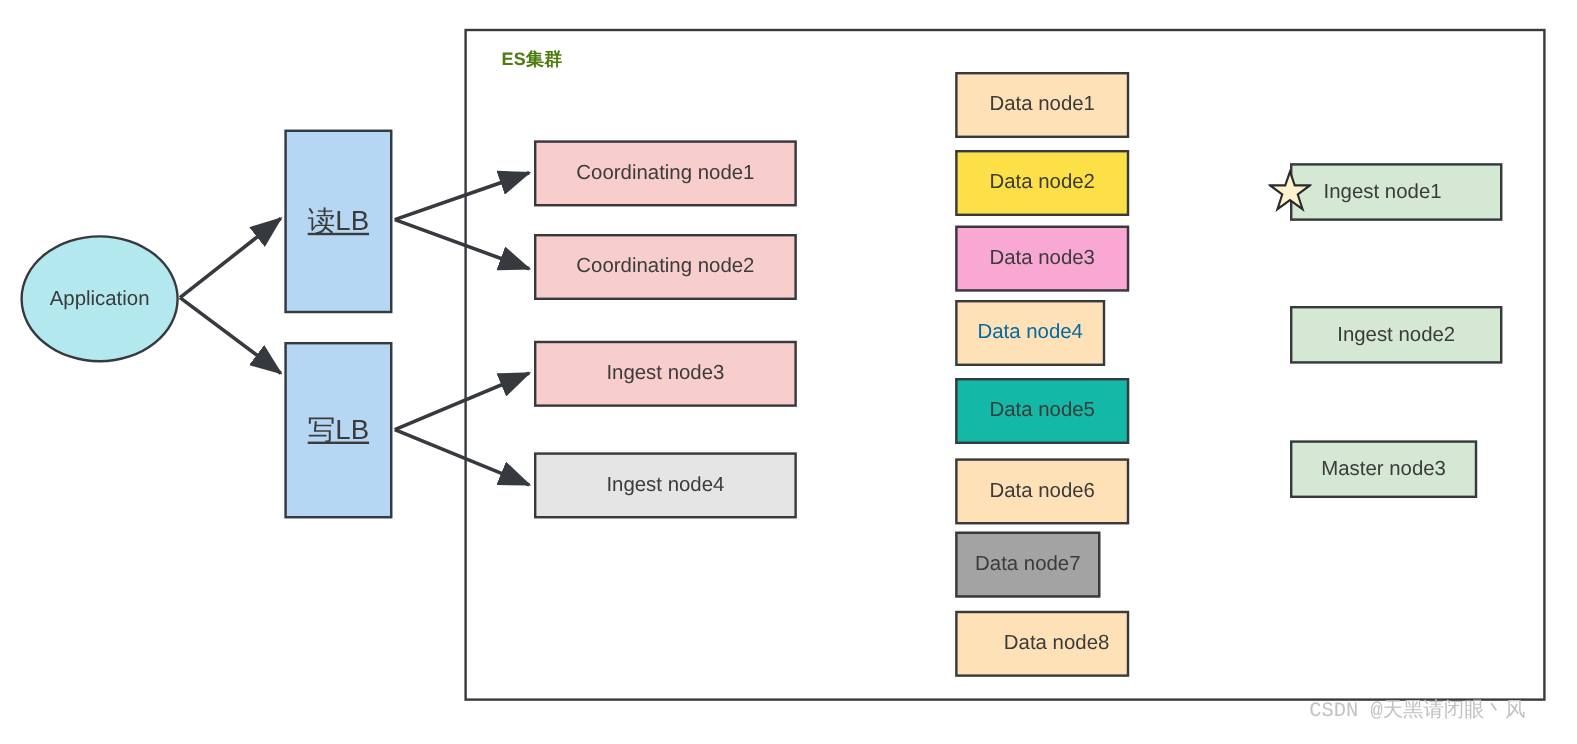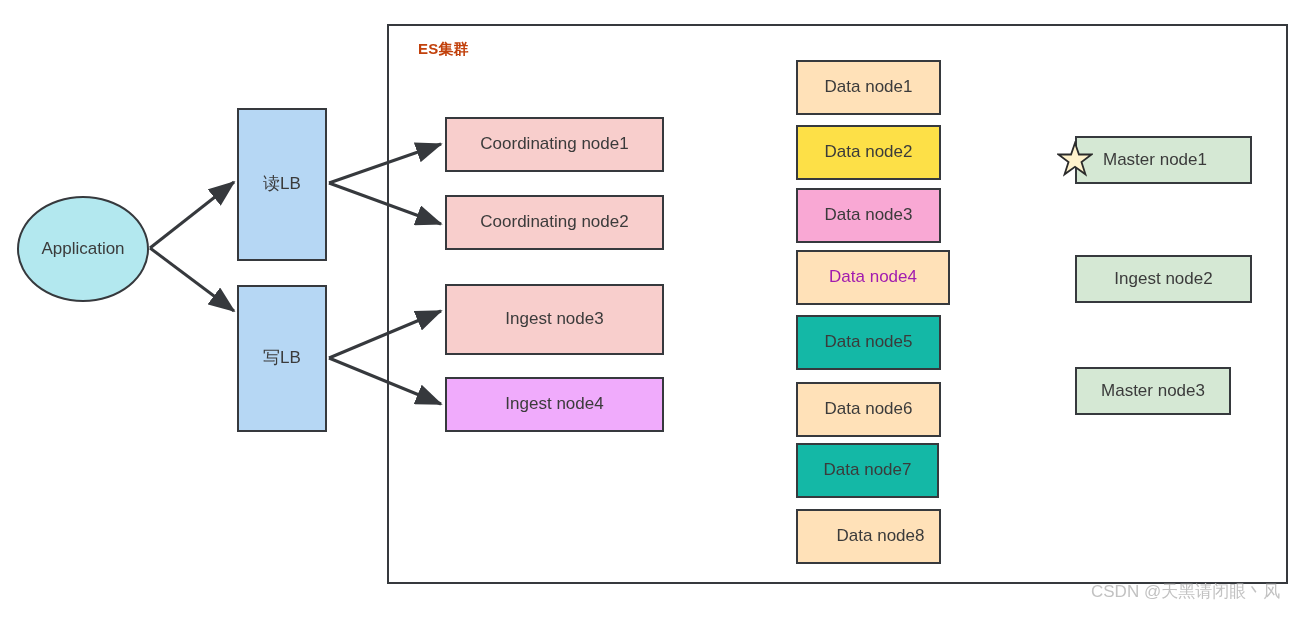--- a/index.html
+++ b/index.html
@@ -40,49 +40,51 @@
   .cluster-box {
     position: absolute;
     box-sizing: border-box;
     border: 2px solid #36393d;
     background: transparent;
   }
   .cluster-label {
     position: absolute;
     font-weight: bold;
     font-size: 15px;
-    color: #c2410c;
+    color: #4d7c0f;
     letter-spacing: 0.2px;
   }
   .ellipse-node {
     position: absolute;
     box-sizing: border-box;
     border: 2px solid #36393d;
     border-radius: 50%;
     display: flex;
     align-items: center;
     justify-content: center;
     color: #3b3b3b;
     font-size: 17px;
     white-space: nowrap;
   }
   .lb-node {
-    font-size: 17px;
+    font-size: 23px;
+    text-decoration: underline;
   }
   .star-icon {
     position: absolute;
     width: 36px;
     height: 36px;
     z-index: 5;
   }
   .watermark {
     position: absolute;
     color: #c2c2c2;
     font-size: 17px;
     white-space: nowrap;
+    font-family: Liberation Mono, monospace;
   }
 </style>
 </head>
 <body>
 
 <div id="canvas">
 
   <svg id="edges" viewBox="0 0 1314 620">
     <defs>
       <marker id="arrowhead" markerWidth="9" markerHeight="7" refX="8.4" refY="3.5" orient="auto" markerUnits="strokeWidth">
@@ -114,56 +116,56 @@
     </div>
   <div id="coordinating-layer">
       <div class="node" style="left: 445px; top: 117px; width: 219px; height: 55px; background: rgb(248, 206, 204); border-color: rgb(54, 57, 61); color: rgb(59, 59, 59);">
         <span>Coordinating node1</span>
       </div>
       <div class="node" style="left: 445px; top: 195px; width: 219px; height: 55px; background: rgb(248, 206, 204); border-color: rgb(54, 57, 61); color: rgb(59, 59, 59);">
         <span>Coordinating node2</span>
       </div>
     </div>
   <div id="ingest-layer">
-      <div class="node" style="left: 445px; top: 284px; width: 219px; height: 71px; background: rgb(248, 206, 204); border-color: rgb(54, 57, 61); color: rgb(59, 59, 59);">
+      <div class="node" style="left: 445px; top: 284px; width: 219px; height: 55px; background: rgb(248, 206, 204); border-color: rgb(54, 57, 61); color: rgb(59, 59, 59);">
         <span>Ingest node3</span>
       </div>
-      <div class="node" style="left: 445px; top: 377px; width: 219px; height: 55px; background: #f0abfc; border-color: rgb(54, 57, 61); color: rgb(59, 59, 59);">
+      <div class="node" style="left: 445px; top: 377px; width: 219px; height: 55px; background: #e5e5e5; border-color: rgb(54, 57, 61); color: rgb(59, 59, 59);">
         <span>Ingest node4</span>
       </div>
     </div>
   <div id="data-layer">
       <div class="node" style="left: 796px; top: 60px; width: 145px; height: 55px; background: rgb(255, 225, 184); border-color: rgb(54, 57, 61); color: rgb(59, 59, 59);">
         <span>Data node1</span>
       </div>
       <div class="node" style="left: 796px; top: 125px; width: 145px; height: 55px; background: #fde047; border-color: rgb(54, 57, 61); color: rgb(59, 59, 59);">
         <span>Data node2</span>
       </div>
       <div class="node" style="left: 796px; top: 188px; width: 145px; height: 55px; background: #f9a8d4; border-color: rgb(54, 57, 61); color: rgb(59, 59, 59);">
         <span>Data node3</span>
       </div>
-      <div class="node" style="left: 796px; top: 250px; width: 154px; height: 55px; background: rgb(255, 225, 184); border-color: rgb(54, 57, 61); color: #a21caf;">
+      <div class="node" style="left: 796px; top: 250px; width: 125px; height: 55px; background: rgb(255, 225, 184); border-color: rgb(54, 57, 61); color: #0369a1;">
         <span>Data node4</span>
       </div>
       <div class="node" style="left: 796px; top: 315px; width: 145px; height: 55px; background: #14b8a6; border-color: rgb(54, 57, 61); color: rgb(59, 59, 59);">
         <span>Data node5</span>
       </div>
       <div class="node" style="left: 796px; top: 382px; width: 145px; height: 55px; background: rgb(255, 225, 184); border-color: rgb(54, 57, 61); color: rgb(59, 59, 59);">
         <span>Data node6</span>
       </div>
-      <div class="node" style="left: 796px; top: 443px; width: 143px; height: 55px; background: #14b8a6; border-color: rgb(54, 57, 61); color: rgb(59, 59, 59);">
+      <div class="node" style="left: 796px; top: 443px; width: 121px; height: 55px; background: #a3a3a3; border-color: rgb(54, 57, 61); color: rgb(59, 59, 59);">
         <span>Data node7</span>
       </div>
       <div class="node" style="left: 796px; top: 509px; width: 145px; height: 55px; background: rgb(255, 225, 184); border-color: rgb(54, 57, 61); color: rgb(59, 59, 59); padding-left: 24px;">
         <span>Data node8</span>
       </div>
     </div>
   <div id="master-layer">
       <div class="node" style="left: 1075px; top: 136px; width: 177px; height: 48px; background: rgb(213, 232, 212); border-color: rgb(54, 57, 61); color: rgb(59, 59, 59); justify-content: flex-start;">
-        <span style="margin-left: 26px;">Master node1</span>
+        <span style="margin-left: 26px;">Ingest node1</span>
       </div>
       <svg class="star-icon" viewBox="0 0 100 95" style="left: 1057px; top: 141px;">
         <polygon points="50,3 61,35 96,35 68,56 79,90 50,69 21,90 32,56 4,35 39,35" fill="#fff2cc" stroke="#2b2b2b" stroke-width="5" stroke-linejoin="miter"></polygon>
       </svg>
       <div class="node" style="left: 1075px; top: 255px; width: 177px; height: 48px; background: rgb(213, 232, 212); border-color: rgb(54, 57, 61); color: rgb(59, 59, 59);">
         <span>Ingest node2</span>
       </div>
       <div class="node" style="left: 1075px; top: 367px; width: 156px; height: 48px; background: rgb(213, 232, 212); border-color: rgb(54, 57, 61); color: rgb(59, 59, 59);">
         <span>Master node3</span>
       </div>

